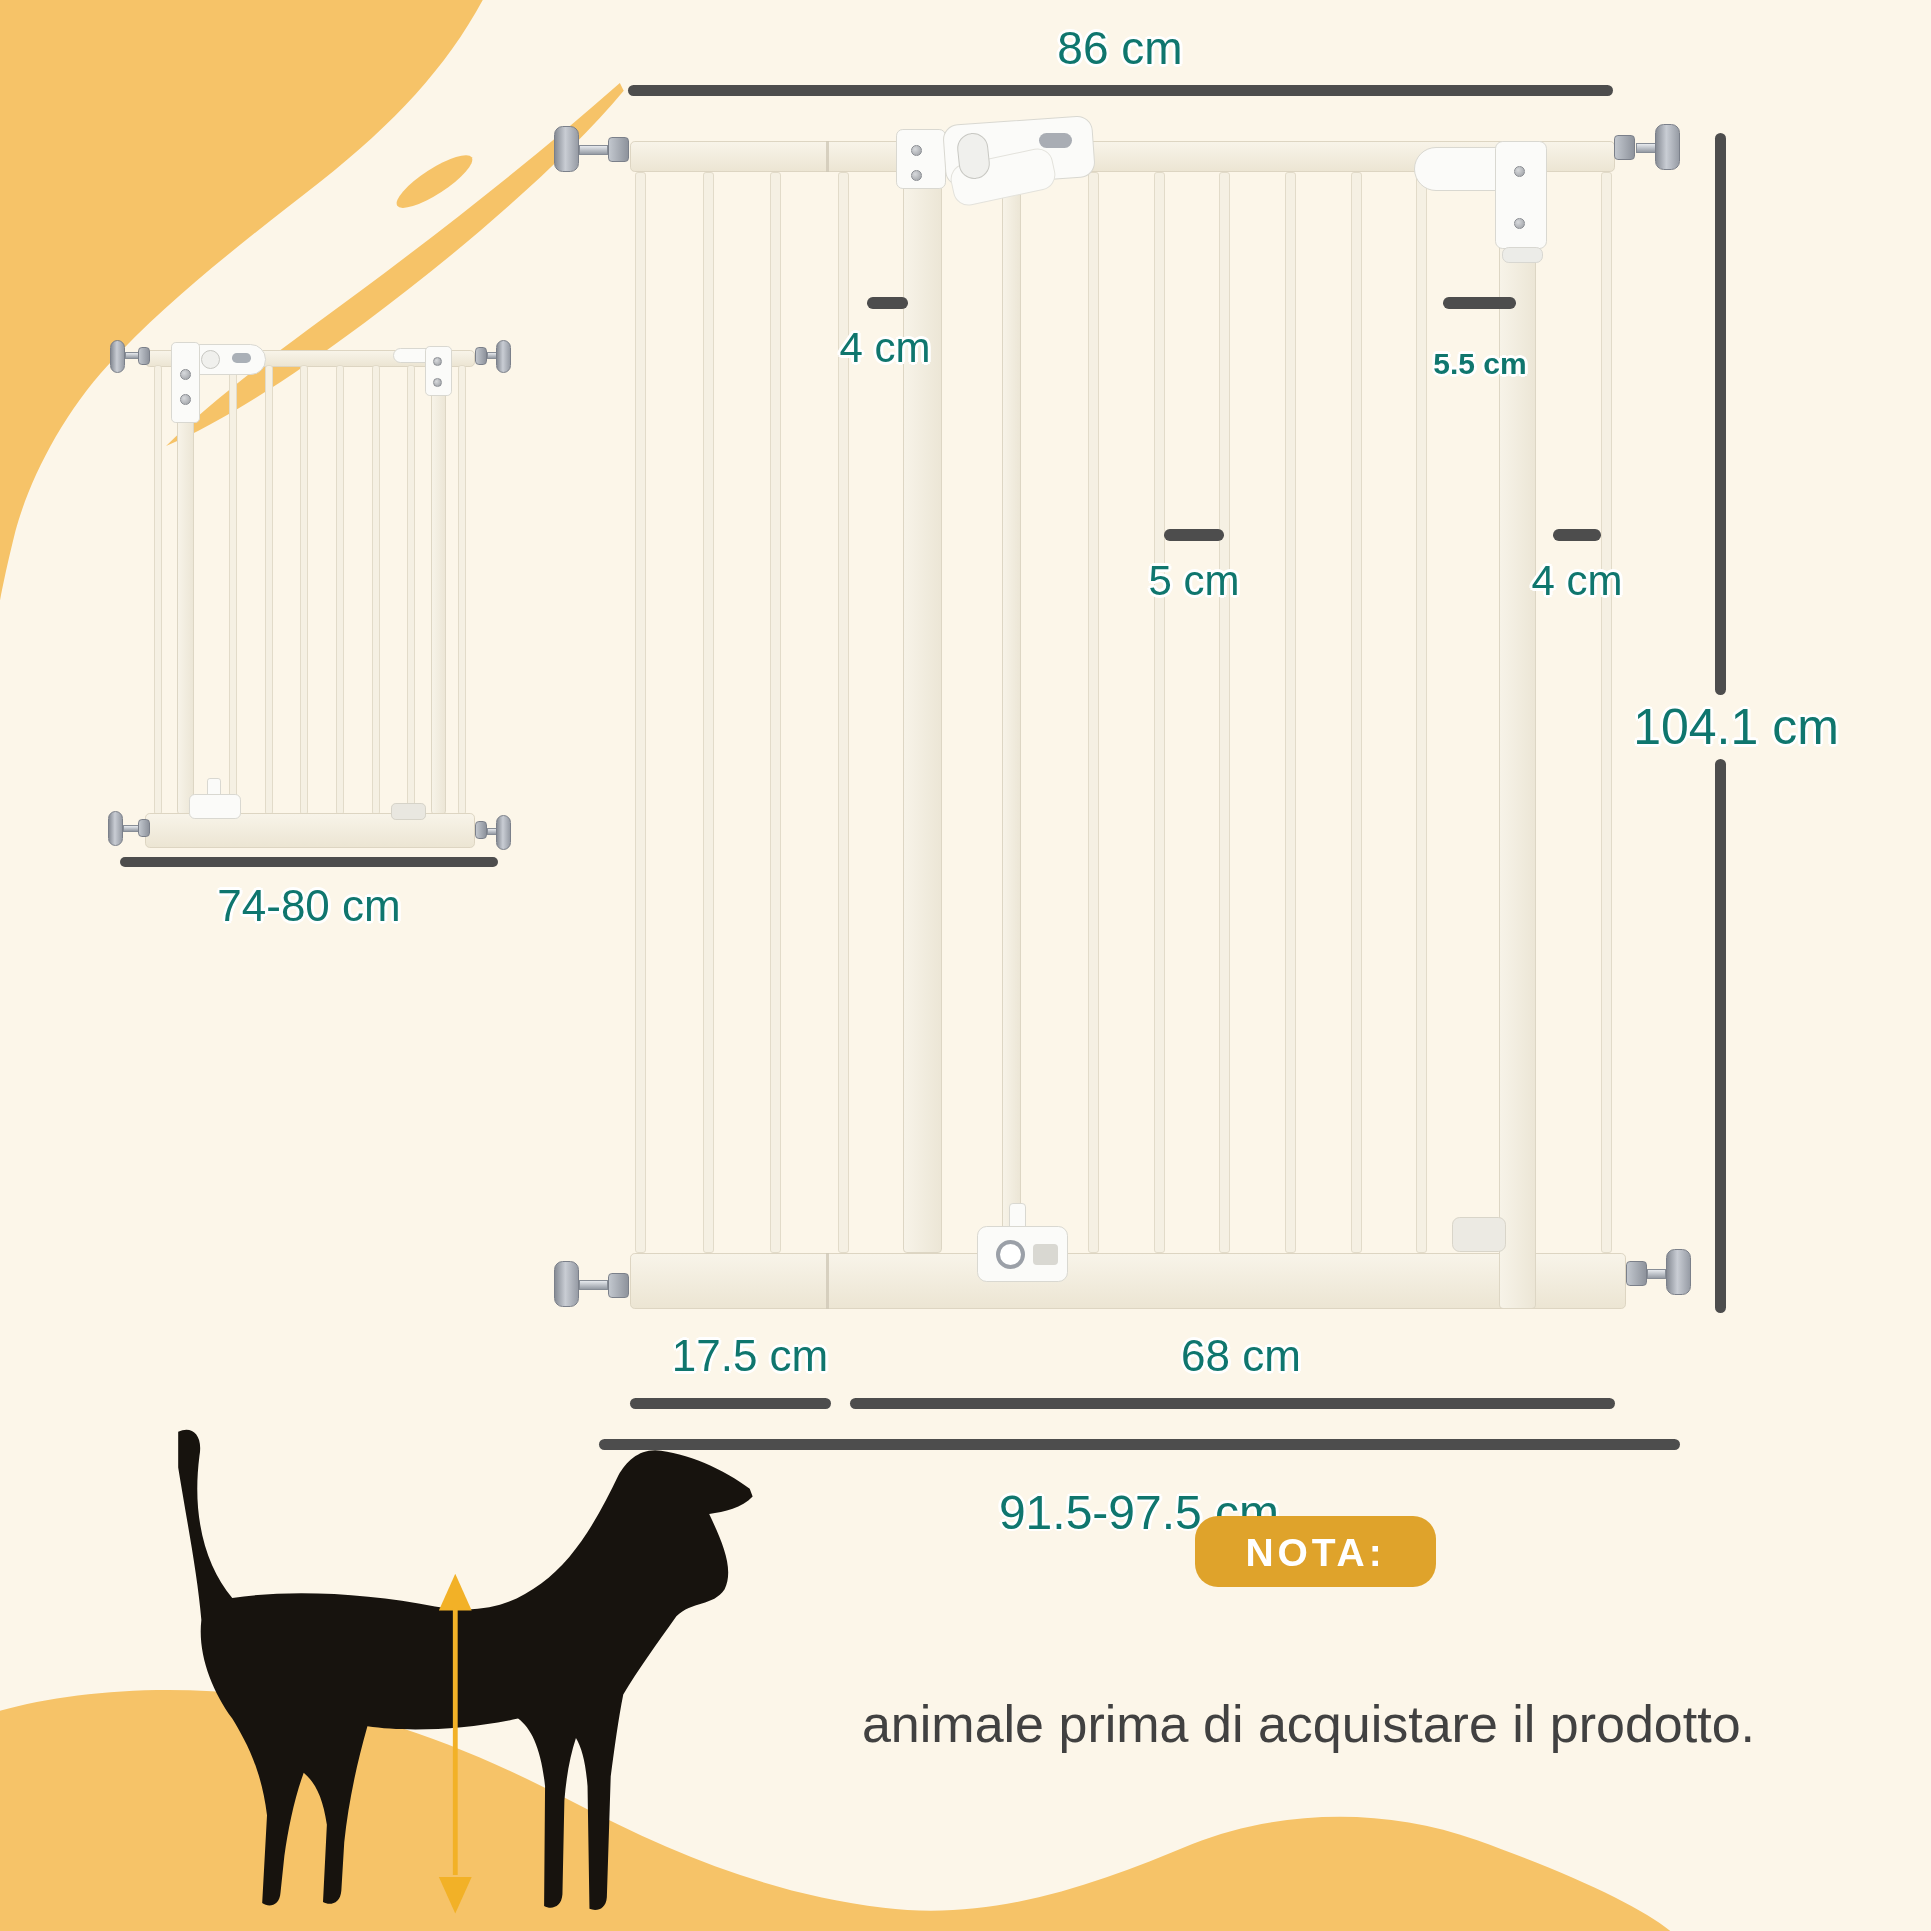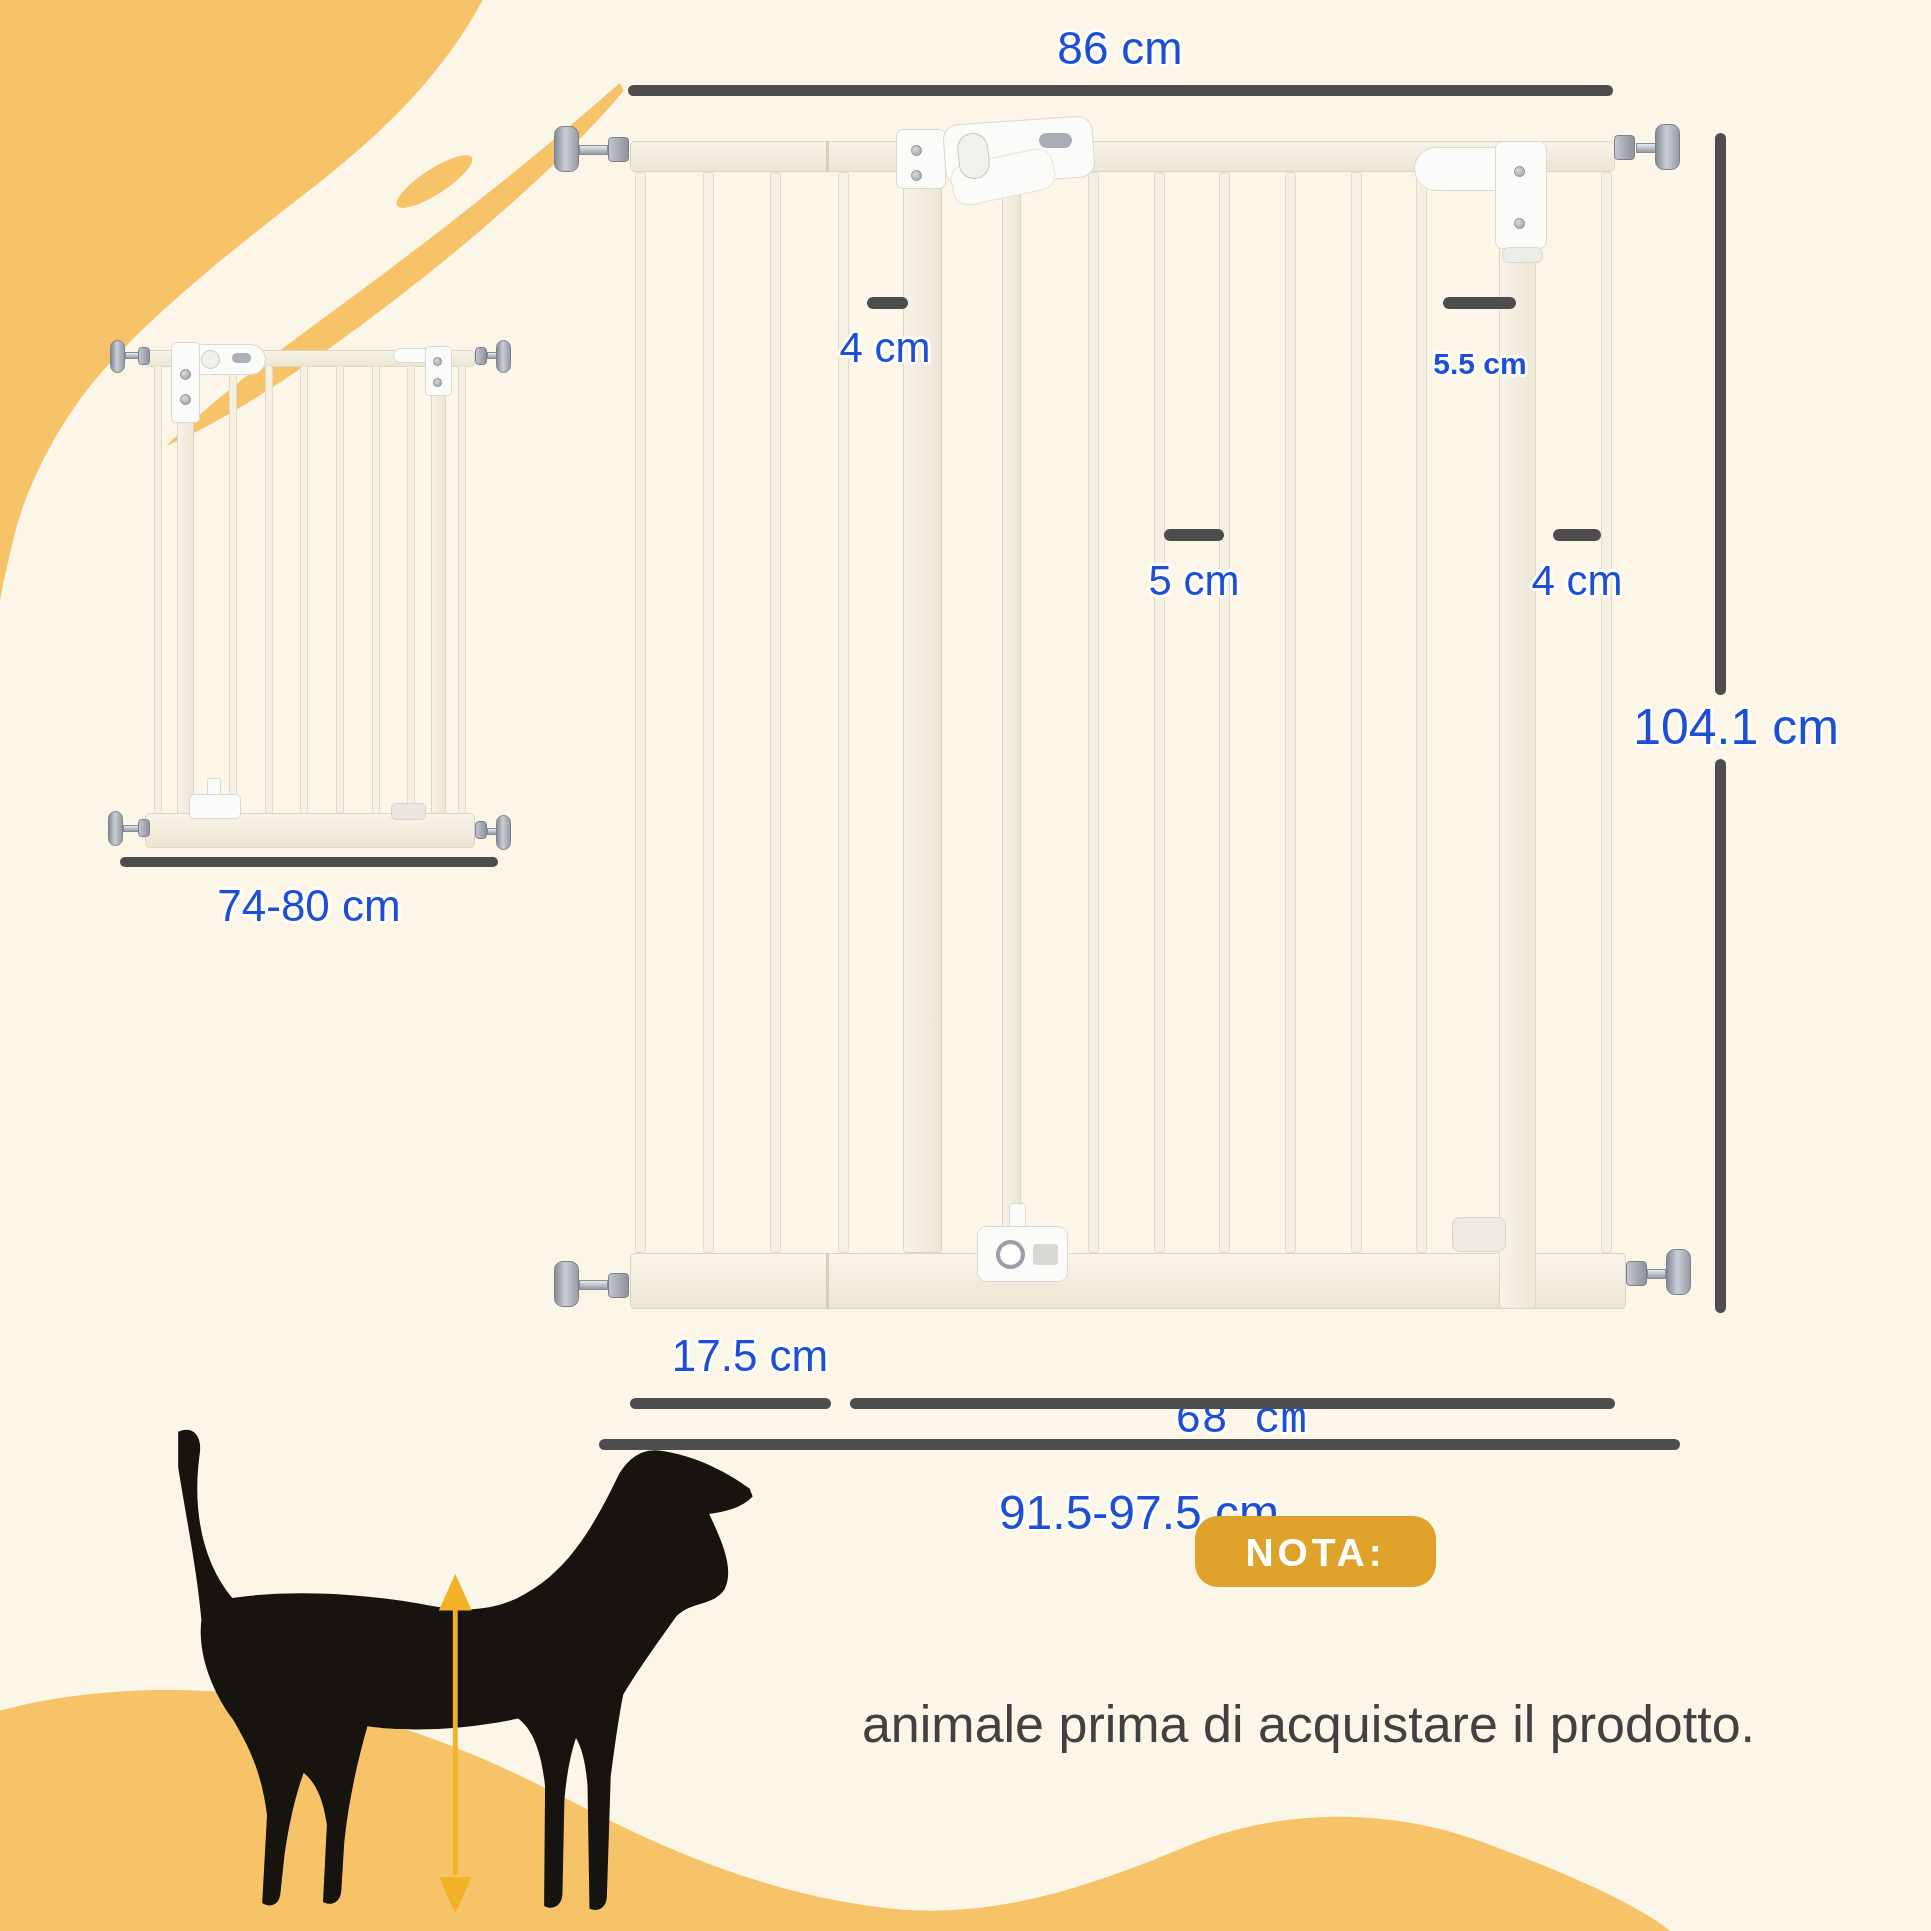--- a/index.html
+++ b/index.html
@@ -30,21 +30,21 @@
   .knob-shaft{position:absolute;background:linear-gradient(180deg,#e7eaee,#959ba4);
       border:1px solid #878d96;box-sizing:border-box;}
   .knob-hex{position:absolute;border-radius:3.9px;
       background:linear-gradient(90deg,#c2c7ce,#8e939c);
       border:1px solid #7b808a;box-sizing:border-box;}
 
   
   .dimline{position:absolute;background:#4d4d4d;border-radius:5.8px;}
   .dimlabel{
     position:absolute;transform:translate(-50%,-50%);
-    color:#1d4ed8;white-space:nowrap;text-align:center;font-weight:400;
+    color:#0f766e;white-space:nowrap;text-align:center;font-weight:400;
     text-shadow:2.9px 0 0 #fff,-2.9px 0 0 #fff,0 2.9px 0 #fff,0 -2.9px 0 #fff,
                 1.9px 1.9px 0 #fff,-1.9px -1.9px 0 #fff,1.9px -1.9px 0 #fff,-1.9px 1.9px 0 #fff;
   }
 
   
   .nota-badge{position:absolute;left:1195px;top:1516px;width:241px;height:71px;
     background:#DFA32B;border-radius:23px;color:#fff;font-weight:700;
     font-size:39px;letter-spacing:3.9px;text-align:center;line-height:73px;}
   .note-line{position:absolute;color:#414141;text-align:center;font-weight:300;}
   .dog-label{position:absolute;left:205px;top:1645px;width:425px;text-align:center;
@@ -177,21 +177,21 @@
     <div class="dimlabel" style="left:1480px;top:364px;font-size:30px;font-weight:bold;">5.5 cm</div>
 
     <div class="dimline" style="left:1164px;top:529px;width:60px;height:11.6px;"></div>
     <div class="dimlabel" style="left:1194px;top:581px;font-size:42px;">5 cm</div>
 
     <div class="dimline" style="left:1553px;top:529px;width:48px;height:11.6px;"></div>
     <div class="dimlabel" style="left:1577px;top:581px;font-size:42px;">4 cm</div>
 
     <div class="dimlabel" style="left:750px;top:1356px;font-size:44px;">17.5 cm</div>
     <div class="dimline" style="left:630px;top:1398px;width:201px;height:10.6px;"></div>
-    <div class="dimlabel" style="left:1241px;top:1420px;font-size:44px;font-family:Liberation Mono, monospace;">68 cm</div>
+    <div class="dimlabel" style="left:1241px;top:1356px;font-size:44px;">68 cm</div>
     <div class="dimline" style="left:850px;top:1398px;width:765px;height:10.6px;"></div>
     <div class="dimline" style="left:599px;top:1439px;width:1081px;height:10.6px;"></div>
     <div class="dimlabel" style="left:1139px;top:1512px;font-size:48px;">91.5-97.5 cm</div>
 
     <div class="dimline" style="left:120px;top:857px;width:378px;height:9.7px;"></div>
     <div class="dimlabel" style="left:309px;top:906px;font-size:44px;">74-80 cm</div>
   </div>
 
   <svg class="decor" style="left:97px;top:1400px;" width="676" height="531" viewBox="0 0 700 550">
     <path fill="#17130E" d="M84,33 C98,26 110,36 106,58 C98,120 112,172 140,205

